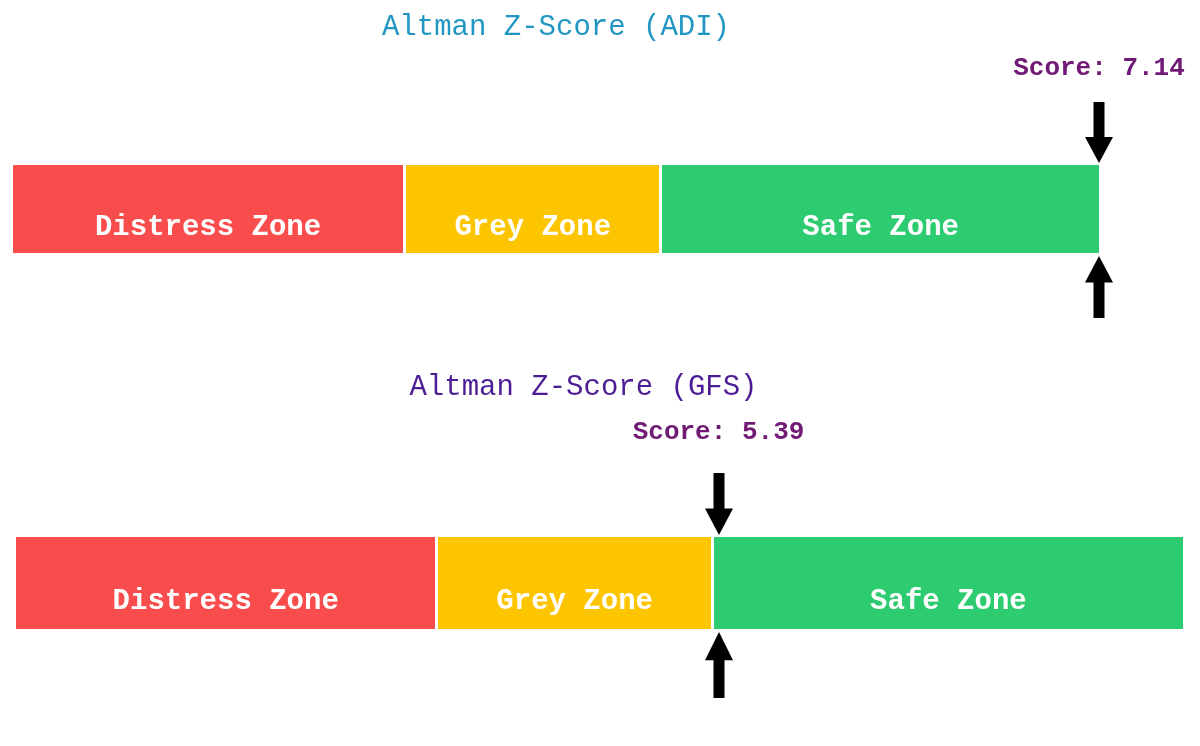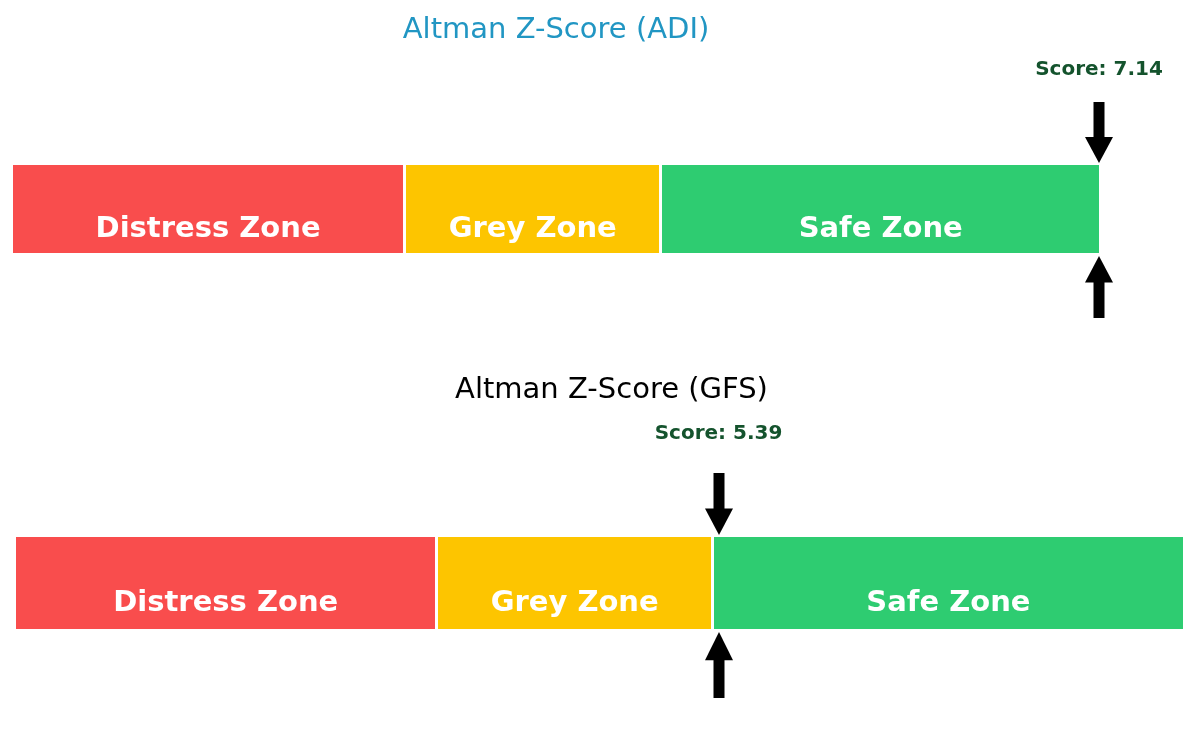--- a/index.html
+++ b/index.html
@@ -14,36 +14,37 @@
     height: 746px;
     background: #ffffff;
     overflow: hidden;
   }
   .chart {
     position: absolute;
     left: 0;
     top: 0;
     width: 1200px;
     height: 583px;
+    font-family: Liberation Mono, monospace;
   }
   .title {
     position: absolute;
     text-align: center;
     font-size: 29px;
     font-weight: 400;
     line-height: 32px;
     white-space: nowrap;
   }
   .score {
     position: absolute;
     transform: translateX(-50%);
-    font-size: 20px;
+    font-size: 26px;
     font-weight: 700;
     line-height: 30px;
-    color: #14532d;
+    color: #701a75;
     white-space: nowrap;
   }
   .bar {
     position: absolute;
     display: flex;
     flex-direction: row;
   }
   .zone {
     height: 100%;
     display: flex;
@@ -114,21 +115,21 @@
 
     <div class="arrow arrow-up" style="left: 1082px;">
       <svg viewBox="0 0 34 61" preserveAspectRatio="none">
         <polygon points="17,0 3,26 31,26" fill="#000000"></polygon>
         <rect x="11.5" y="23" width="11" height="38" fill="#000000"></rect>
       </svg>
     </div>
   </div>
 
   <div class="chart" id="chart-gfs">
-    <div class="title" style="color: #000000; left: 28px; width: 1167px;">Altman Z-Score (GFS)</div>
+    <div class="title" style="color: #4c1d95; left: 0; width: 1167px;">Altman Z-Score (GFS)</div>
     <div class="score" style="left: 718.534px;">Score: 5.39</div>
 
     <div class="arrow arrow-down" style="left: 701.534px;">
       <svg viewBox="0 0 34 61" preserveAspectRatio="none">
         <rect x="11.5" y="0" width="11" height="38" fill="#000000"></rect>
         <polygon points="3,35 31,35 17,61" fill="#000000"></polygon>
       </svg>
     </div>
 
     <div class="bar">

